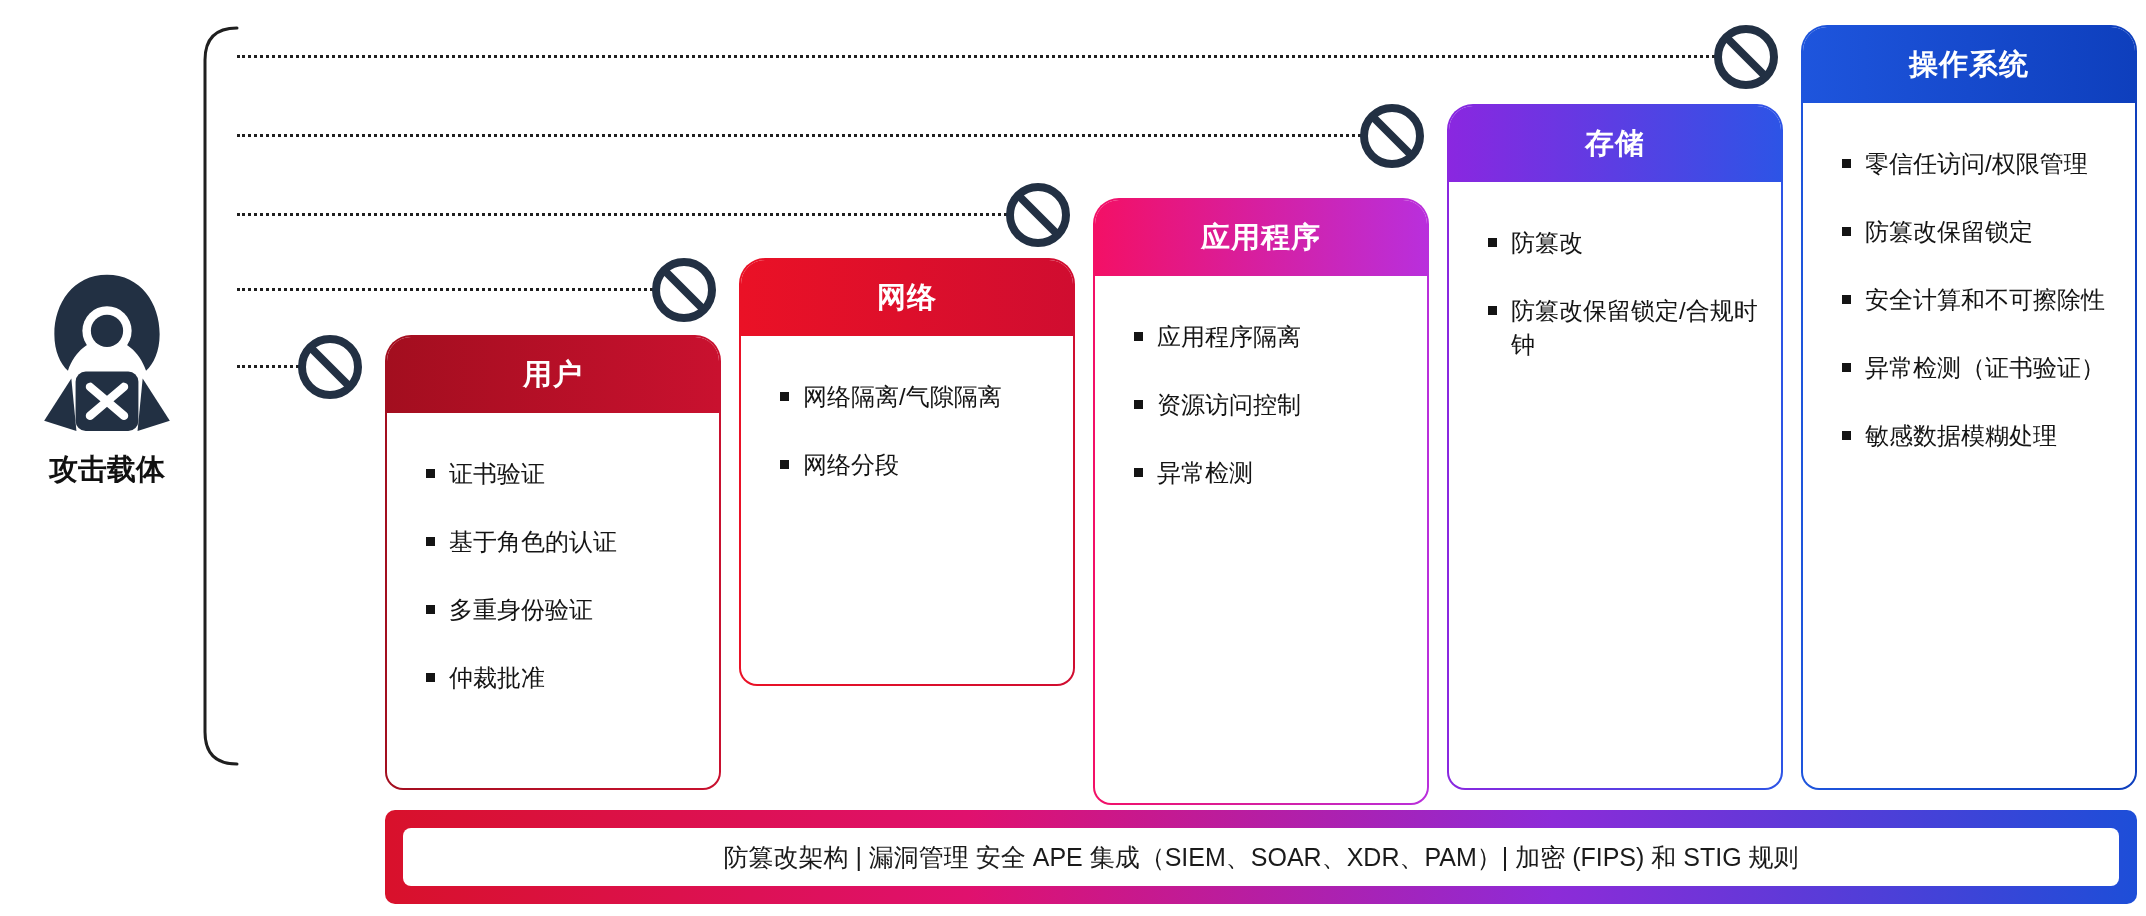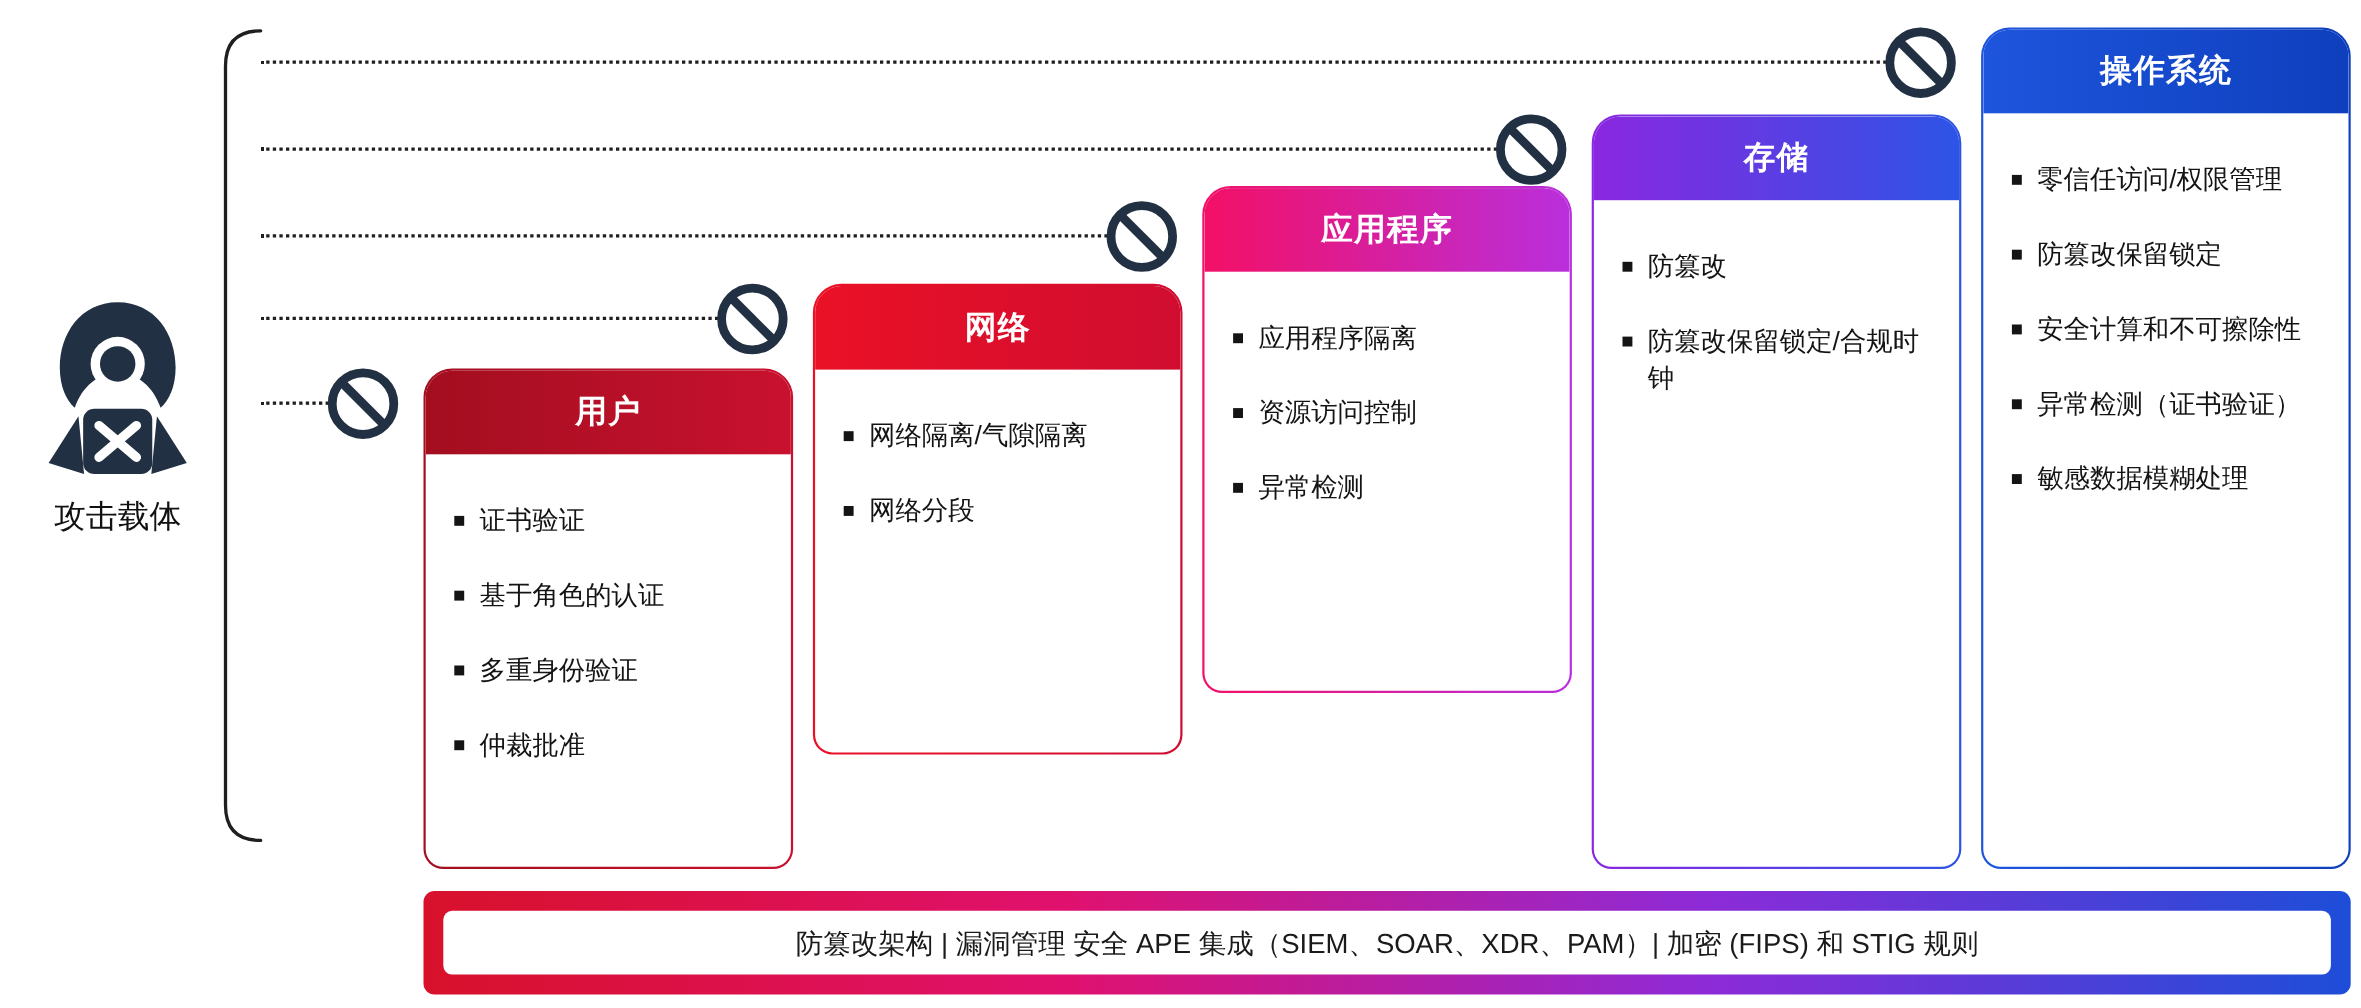--- a/index.html
+++ b/index.html
@@ -13,28 +13,28 @@
   .nosign { position:absolute; width:72px; height:72px; z-index:5; }
 
   
   .card { position:absolute; width:336px; padding:2px; border-radius:26px 26px 18px 18px;
           background:linear-gradient(90deg,var(--c1),var(--c2)); z-index:3; box-sizing:border-box; }
   .card-inner { background:#fff; width:100%; height:100%; border-radius:24px 24px 16px 16px;
                 overflow:hidden; display:flex; flex-direction:column; box-sizing:border-box; }
   .card-header { flex:0 0 76px; background:linear-gradient(90deg,var(--c1),var(--c2));
                  color:#fff; font-weight:bold; font-size:29px; letter-spacing:1px;
                  display:flex; align-items:center; justify-content:center; }
-  .card-body { padding:44px 20px 20px 26px; display:flex; flex-direction:column; gap:34px;
+  .card-body { padding:44px 20px 20px 39px; display:flex; flex-direction:column; gap:34px;
                font-size:24px; color:#141414; }
   .item { display:flex; gap:14px; line-height:1.42; }
   .bullet { flex:0 0 auto; width:9px; height:9px; background:#141414; margin-top:12px; }
 
   
   .attacker-label { position:absolute; left:22px; top:450px; width:170px; text-align:center;
-                    font-size:29px; font-weight:normal; color:#111; }
+                    font-size:29px; font-weight:bold; color:#111; }
 
   
   .footer { position:absolute; left:385px; top:810px; width:1752px; height:94px; padding:18px;
             border-radius:10px; box-sizing:border-box; }
   .footer-inner { background:#fff; width:100%; height:100%; border-radius:8px;
                   display:flex; align-items:center; justify-content:center;
                   font-size:25px; color:#1a1a1a; }
 </style>
 </head>
 <body>
@@ -117,21 +117,21 @@
             <span>网络隔离/气隙隔离</span>
           </div>
         <div class="item">
             <span class="bullet"></span>
             <span>网络分段</span>
           </div>
       </div>
     </div>
   </div>
 
-  <div class="card" style="left: 1093px; top: 169px; height: 461px; --c1: #f31066; --c2: #b92fdc;">
+  <div class="card" style="left: 1093px; top: 198px; height: 607px; --c1: #f31066; --c2: #b92fdc;">
     <div class="card-inner">
       <div class="card-header">应用程序</div>
       <div class="card-body">
         <div class="item">
             <span class="bullet"></span>
             <span>应用程序隔离</span>
           </div>
         <div class="item">
             <span class="bullet"></span>
             <span>资源访问控制</span>

